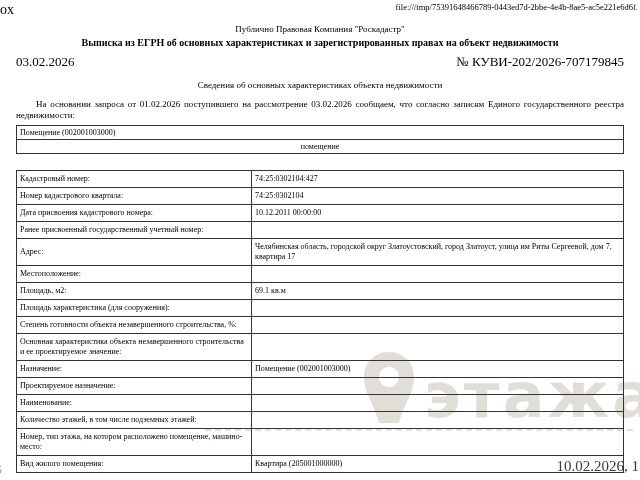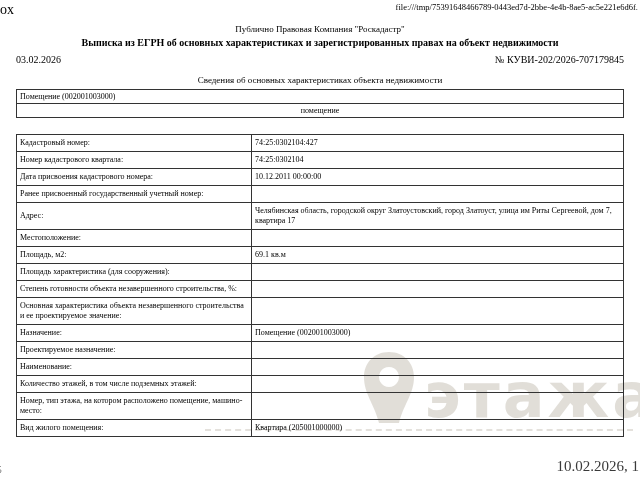--- a/index.html
+++ b/index.html
@@ -25,21 +25,21 @@
   .wm-text { font-size:62px; font-weight:bold; line-height:68px; letter-spacing:3px; }
   .wm-dash {
     position:absolute; top:429px; left:205px; width:428px; height:0;
     border-top:2px dashed rgba(196,189,177,0.45); pointer-events:none;
   }
 
   
   .doc { position:absolute; top:24px; left:16px; width:608px; }
   .org     { text-align:center; font-size:9px; }
   .title   { text-align:center; font-size:10px; font-weight:bold; margin-top:3px; }
-  .meta    { display:flex; justify-content:space-between; font-size:10px; margin-top:6px; }
+  .meta    { display:flex; justify-content:space-between; font-size:13px; margin-top:6px; }
   .section { text-align:center; font-size:9px; margin-top:10px; }
   .intro   { font-size:9px; line-height:11px; text-align:justify; text-indent:20px; margin-top:9px; }
 
   .box  { border:1px solid #333; font-size:8px; line-height:9px; padding:2px 3px; }
   .box1 { margin-top:4px; }
   .box2 { border-top:none; text-align:center; }
 
   table.chars { border-collapse:collapse; width:100%; margin-top:16px; background:transparent;padding-left:12px; }
   table.chars td {
     border:1px solid #333; font-size:8px; line-height:10px;
@@ -68,20 +68,21 @@
 <span class="pf-right">10.02.2026, 1</span>
 
 <div class="doc">
   <div class="org">Публично Правовая Компания "Роскадастр"</div>
   <div class="title">Выписка из ЕГРН об основных характеристиках и зарегистрированных правах на объект недвижимости</div>
   <div class="meta">
     <span>03.02.2026</span>
     <span>№ КУВИ-202/2026-707179845</span>
   </div>
   <div class="section">Сведения об основных характеристиках объекта недвижимости</div>
+  <div class="intro">На основании запроса от 01.02.2026 поступившего на рассмотрение 03.02.2026 сообщаем, что согласно записям Единого государственного реестра недвижимости:</div>
 
   <div class="box box1">Помещение (002001003000)</div>
   <div class="box box2">помещение</div>
 
   <table class="chars">
     <tbody>
         <tr>
           <td class="cell-label">Кадастровый номер:</td>
           <td class="cell-value">74:25:0302104:427</td>
         </tr>

